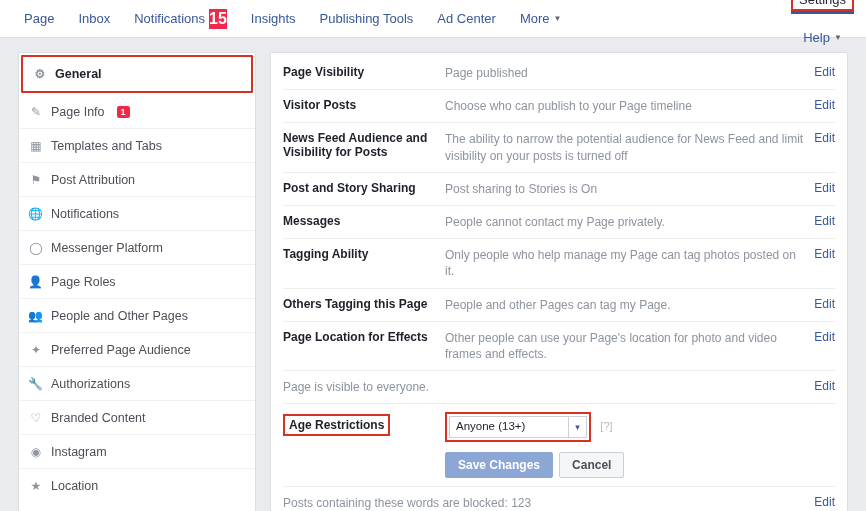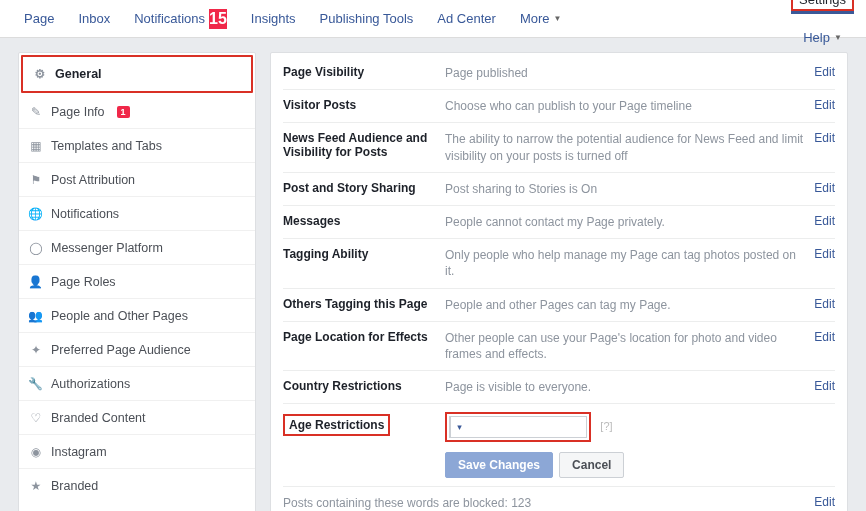--- a/index.html
+++ b/index.html
@@ -302,21 +302,21 @@
     <div class="sidebar-item">
       <span class="si-icon">♡</span>
       <span>Branded Content</span>
     </div>
     <div class="sidebar-item">
       <span class="si-icon">◉</span>
       <span>Instagram</span>
     </div>
     <div class="sidebar-item">
       <span class="si-icon">★</span>
-      <span>Branded</span>
+      <span>Location</span>
     </div>
   </div>
 
   <div class="content">
 
     <div class="row">
       <div class="label">Page Visibility</div>
       <div class="value">Page published</div>
       <div class="edit">Edit</div>
     </div>
@@ -349,32 +349,32 @@
       <div class="label">Others Tagging this Page</div>
       <div class="value">People and other Pages can tag my Page.</div>
       <div class="edit">Edit</div>
     </div>
     <div class="row">
       <div class="label">Page Location for Effects</div>
       <div class="value">Other people can use your Page's location for photo and video frames and effects.</div>
       <div class="edit">Edit</div>
     </div>
     <div class="row">
-      <div class="label">Country Restrictions</div>
       <div class="value">Page is visible to everyone.</div>
       <div class="edit">Edit</div>
     </div>
 
     <div class="row age-row" style="border-bottom:1px solid #eceded;">
       <div class="label" style="padding-top:2px;">
         <span class="age-label-box">Age Restrictions</span>
       </div>
       <div class="value">
         <span class="age-select-wrap">
           <span class="age-select">
+            <span class="sel-text">Anyone (13+)</span>
             <span class="sel-btn">▾</span>
           </span>
         </span>
         <span class="age-help">[?]</span>
         <div class="btn-row">
           <span class="btn btn-primary">Save Changes</span>
           <span class="btn btn-secondary">Cancel</span>
         </div>
       </div>
     </div>

